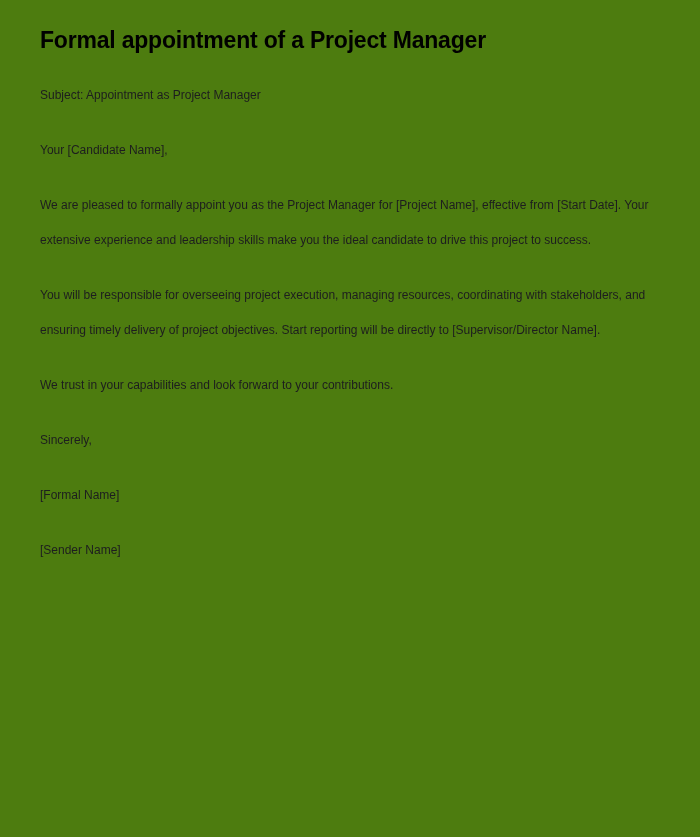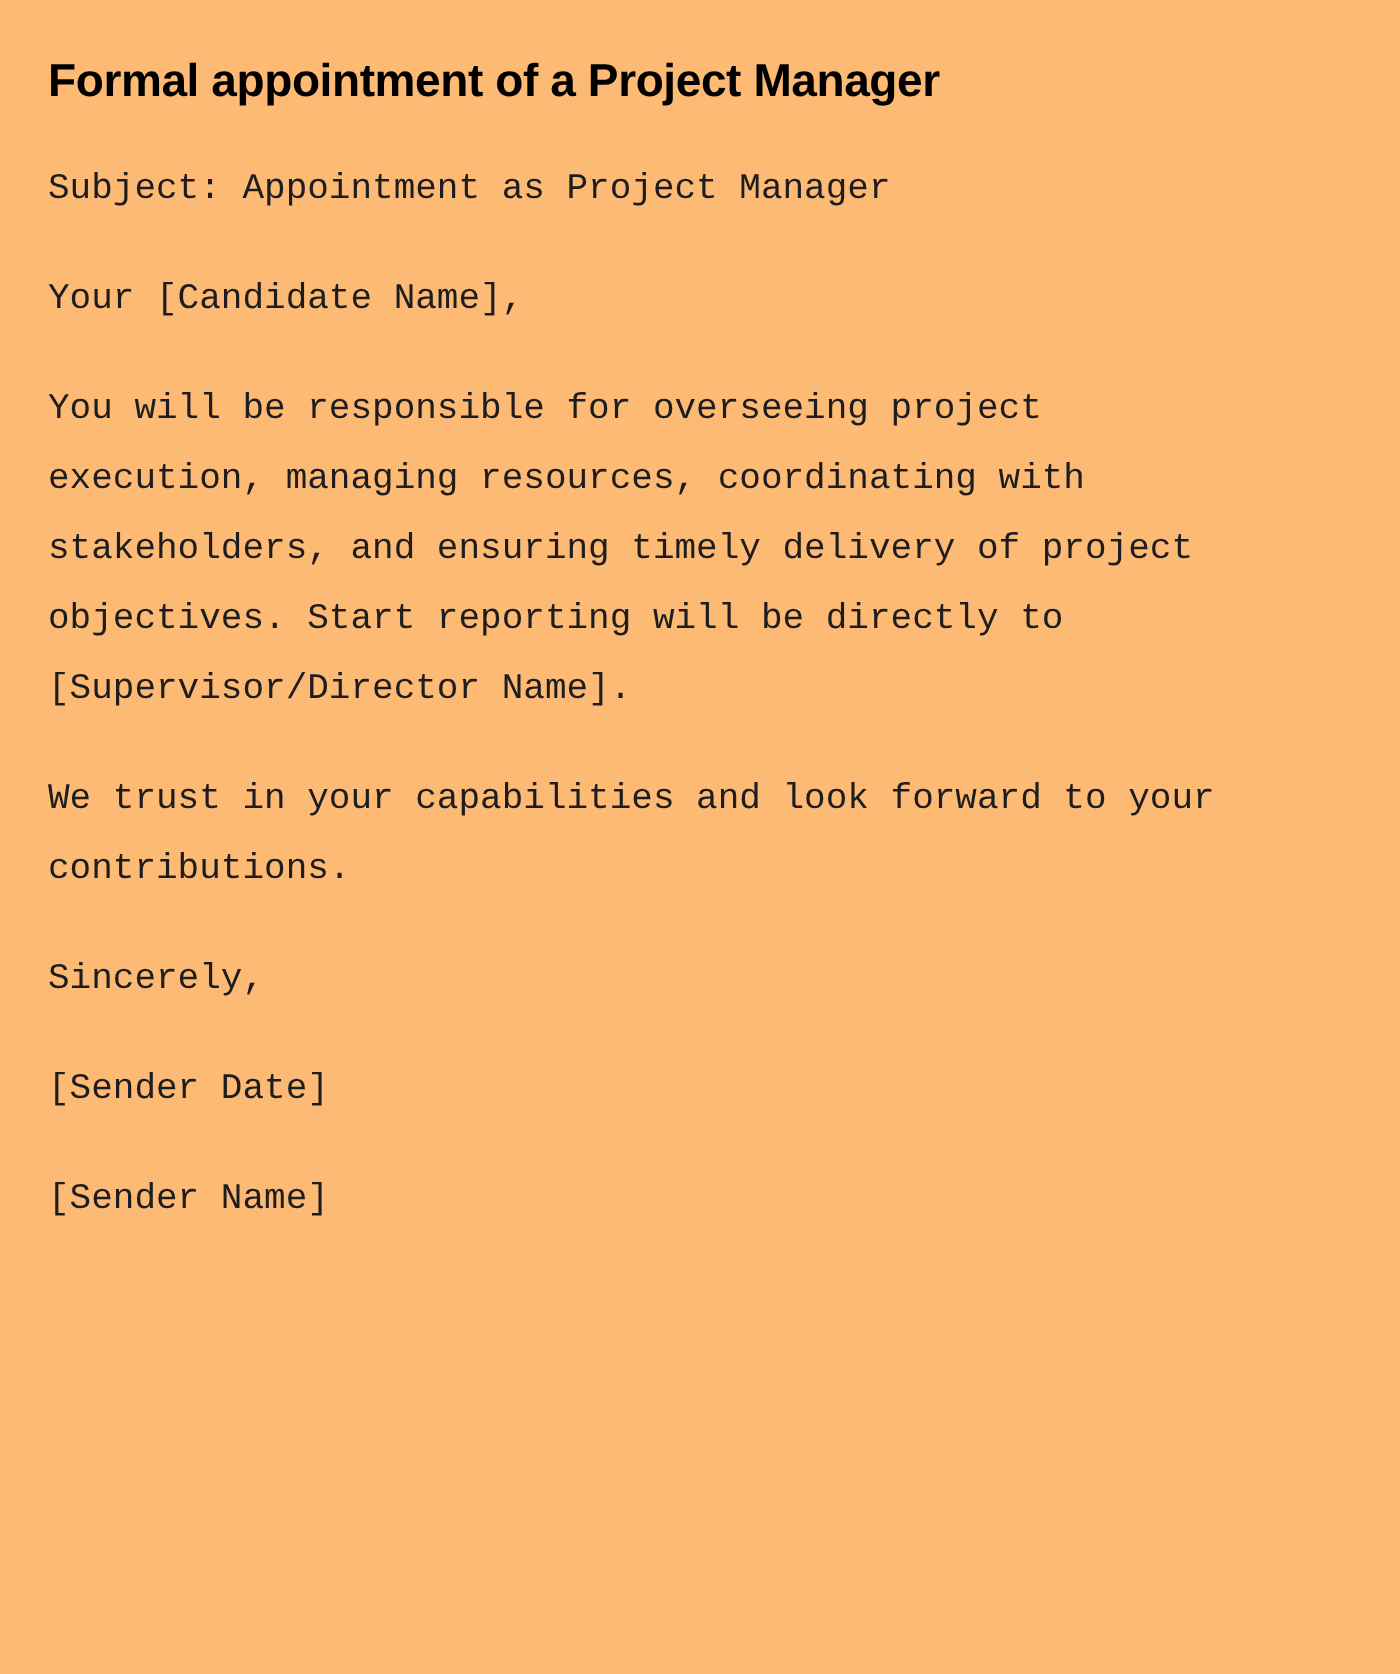--- a/index.html
+++ b/index.html
@@ -6,60 +6,60 @@
 
   html, body {
     width: 700px;
     background: #ffffff;
     font-family: "Liberation Sans", "DejaVu Sans", sans-serif;
   }
 
   .page {
     width: 700px;
     height: 837px;
-    background: #fdba74;
-    padding: 27px 40px 0 24px;
+    background: #4d7c0f;
+    padding: 27px 40px 0 40px;
     overflow: hidden;
   }
 
   .doc-title {
     font-size: 23px;
     font-weight: 700;
     color: #000000;
     line-height: 1.18;
     letter-spacing: -0.2px;
     margin: 0 0 24px 0;
     max-width: 620px;
   }
 
   .doc-paragraph {
-    font-size: 18px;
+    font-size: 12px;
     line-height: 35px;
     color: #1d1d1f;
     margin: 0 0 20px 0;
     max-width: 612px;
-    font-family: Liberation Mono, monospace;
   }
 </style>
 </head>
 <body>
 
 <div class="page">
 
   <h1 class="doc-title">Formal appointment of a Project Manager</h1>
 
   <p class="doc-paragraph">Subject: Appointment as Project Manager</p>
 
   <p class="doc-paragraph">Your [Candidate Name],</p>
 
+  <p class="doc-paragraph">We are pleased to formally appoint you as the Project Manager for [Project Name], effective from [Start Date]. Your extensive experience and leadership skills make you the ideal candidate to drive this project to success.</p>
 
   <p class="doc-paragraph">You will be responsible for overseeing project execution, managing resources, coordinating with stakeholders, and ensuring timely delivery of project objectives. Start reporting will be directly to [Supervisor/Director Name].</p>
 
   <p class="doc-paragraph">We trust in your capabilities and look forward to your contributions.</p>
 
   <p class="doc-paragraph">Sincerely,</p>
 
-  <p class="doc-paragraph">[Sender Date]</p>
+  <p class="doc-paragraph">[Formal Name]</p>
 
 
   <p class="doc-paragraph">[Sender Name]</p>
 
 </div>
 
 </body></html>

